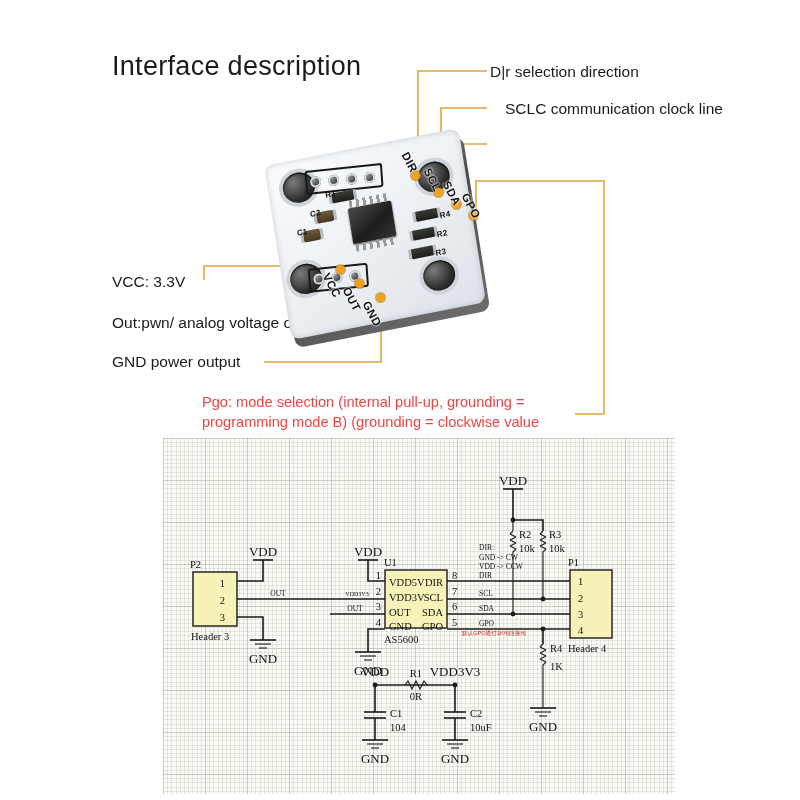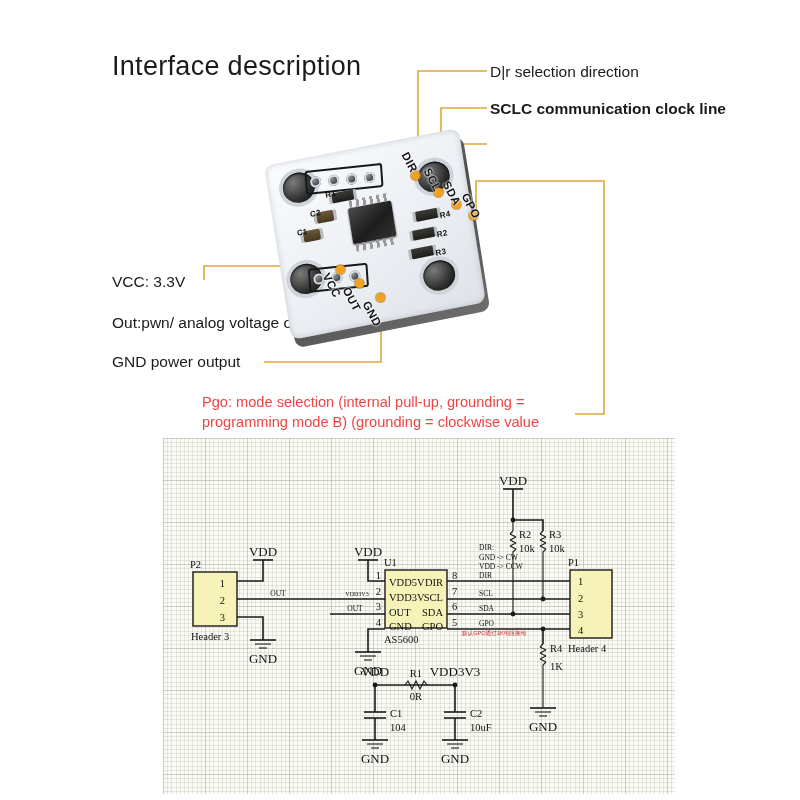--- a/index.html
+++ b/index.html
@@ -174,21 +174,21 @@
 
         <path d="M204,247 L204,233 L340,233"></path>
 
         <path d="M322,303 L322,288 L361,288 L361,252"></path>
 
         <path d="M264,329 L381,329 L381,265"></path>
       </g>
     </svg>
 
     <div class="callout-label" style="left:490px;top:30px;">D|r selection direction</div>
-    <div class="callout-label" style="left:490px;top:67px;font-weight:bold;">SCLC communication clock line</div>
+    <div class="callout-label" style="left:505px;top:67px;">SCLC communication clock line</div>
 
     <div class="callout-label" style="left:112px;top:240px;">VCC: 3.3V</div>
     <div class="callout-label" style="left:112px;top:281px;">Out:pwn/ analog voltage output</div>
     <div class="callout-label" style="left:112px;top:320px;">GND power output</div>
 
     <div class="callout-para" style="left:202px;top:359px;width:392px;">Pgo: mode selection (internal pull-up, grounding = programming mode B) (grounding = clockwise value increase; grounding vcc= clockwise value decrease)</div>
 
     <div id="pcb-photo">
       <div class="board-wrap">
         <div class="board">

